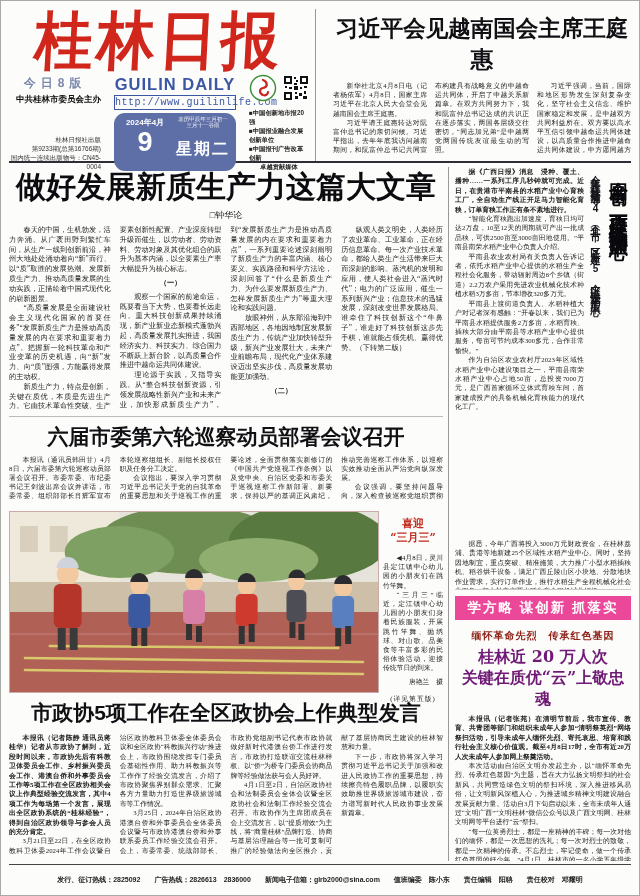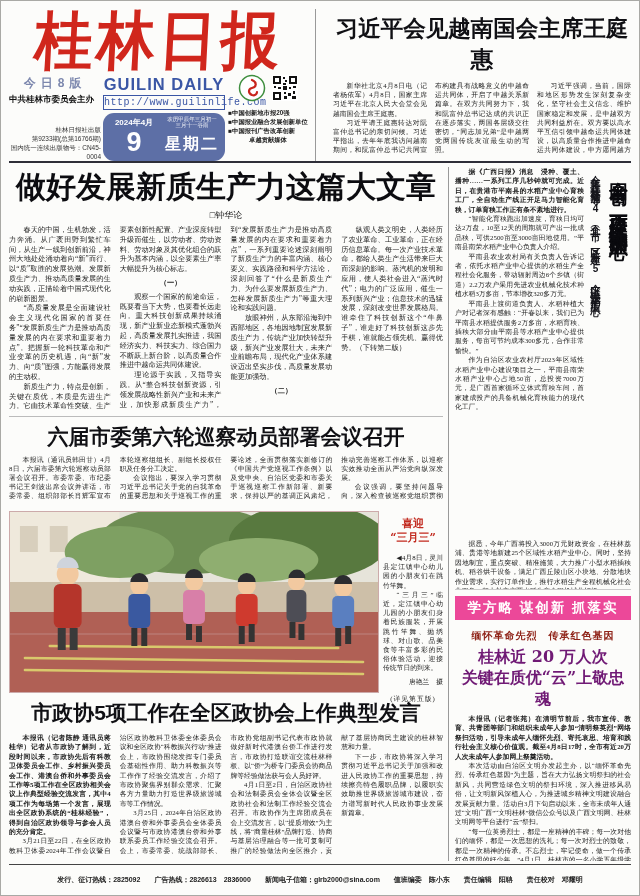--- a/index.html
+++ b/index.html
@@ -6,24 +6,24 @@
   .page{position:relative;width:640px;height:896px;margin:0 auto;background:#fcfcfa;
         border:1px solid #a9a9a5;box-sizing:border-box;padding:8px 8px 0 8px;
         display:flex;flex-direction:column;overflow:hidden;
         font-family:"Liberation Serif","DejaVu Serif",serif;color:#222;}
   
   .masthead{display:flex;height:152px;border-bottom:2px solid #2e2e38;flex:none;}
   .mh-left{width:300px;flex:none;display:flex;flex-direction:column;}
   .brand{font-family:"DejaVu Serif",serif;font-weight:900;font-size:58px;line-height:62px;
          color:#d0261c;text-align:center;letter-spacing:4px;transform:skewX(-3deg) scaleY(1.08);
          transform-origin:center;}
-  .mh-row{display:flex;flex:1;margin-top:4px;gap:2px;}
+  .mh-row{display:flex;flex:1;margin-top:4px;gap:13px;}
   .mh-colA{width:92px;flex:none;display:flex;flex-direction:column;font-family:"Liberation Sans",sans-serif;}
   .edition{color:#7d88ae;font-size:12px;font-weight:700;letter-spacing:5px;text-align:center;}
-  .organizer{font-size:8.5px;font-weight:700;color:#111;margin-top:2px;text-align:left;}
+  .organizer{font-size:8.5px;font-weight:700;color:#111;margin-top:2px;text-align:right;}
   .pubinfo{margin-top:auto;font-size:6.5px;line-height:9px;text-align:right;color:#333;}
   .mh-colB{width:122px;flex:none;display:flex;flex-direction:column;}
   .engtitle{font-family:"Liberation Sans",sans-serif;font-weight:900;font-size:16.5px;
             color:#3a56a5;letter-spacing:1px;text-align:center;}
   .urlbox{border:1px solid #3a56a5;color:#3a56a5;font-family:"Liberation Mono",monospace;
           font-size:10px;text-align:center;padding:1px 0;margin-top:1px;letter-spacing:.5px;}
   .datebox{margin-top:3px;background:#5d6fa6;color:#fff;flex:1;display:grid;
            grid-template-columns:56px 1fr;grid-template-rows:14px 1fr;
            font-family:"Liberation Sans",sans-serif;border-radius:11px;padding:2px 3px;}
   .d-month{font-size:8px;font-weight:700;align-self:center;text-align:center;}

